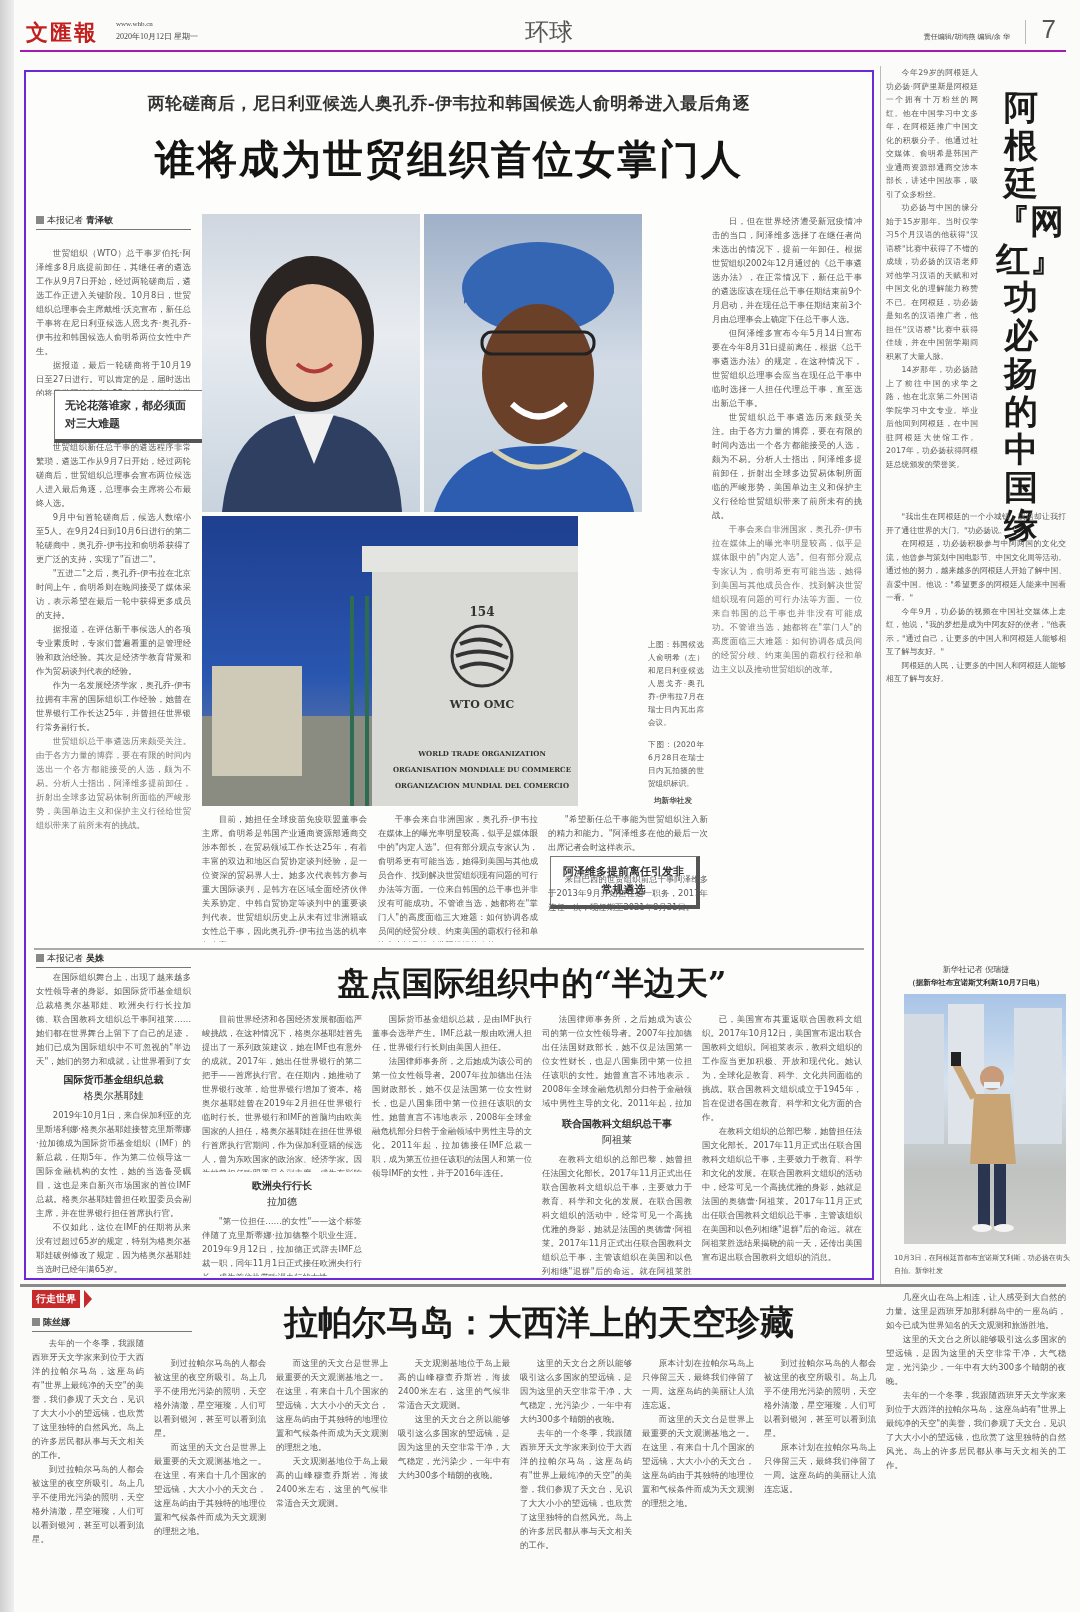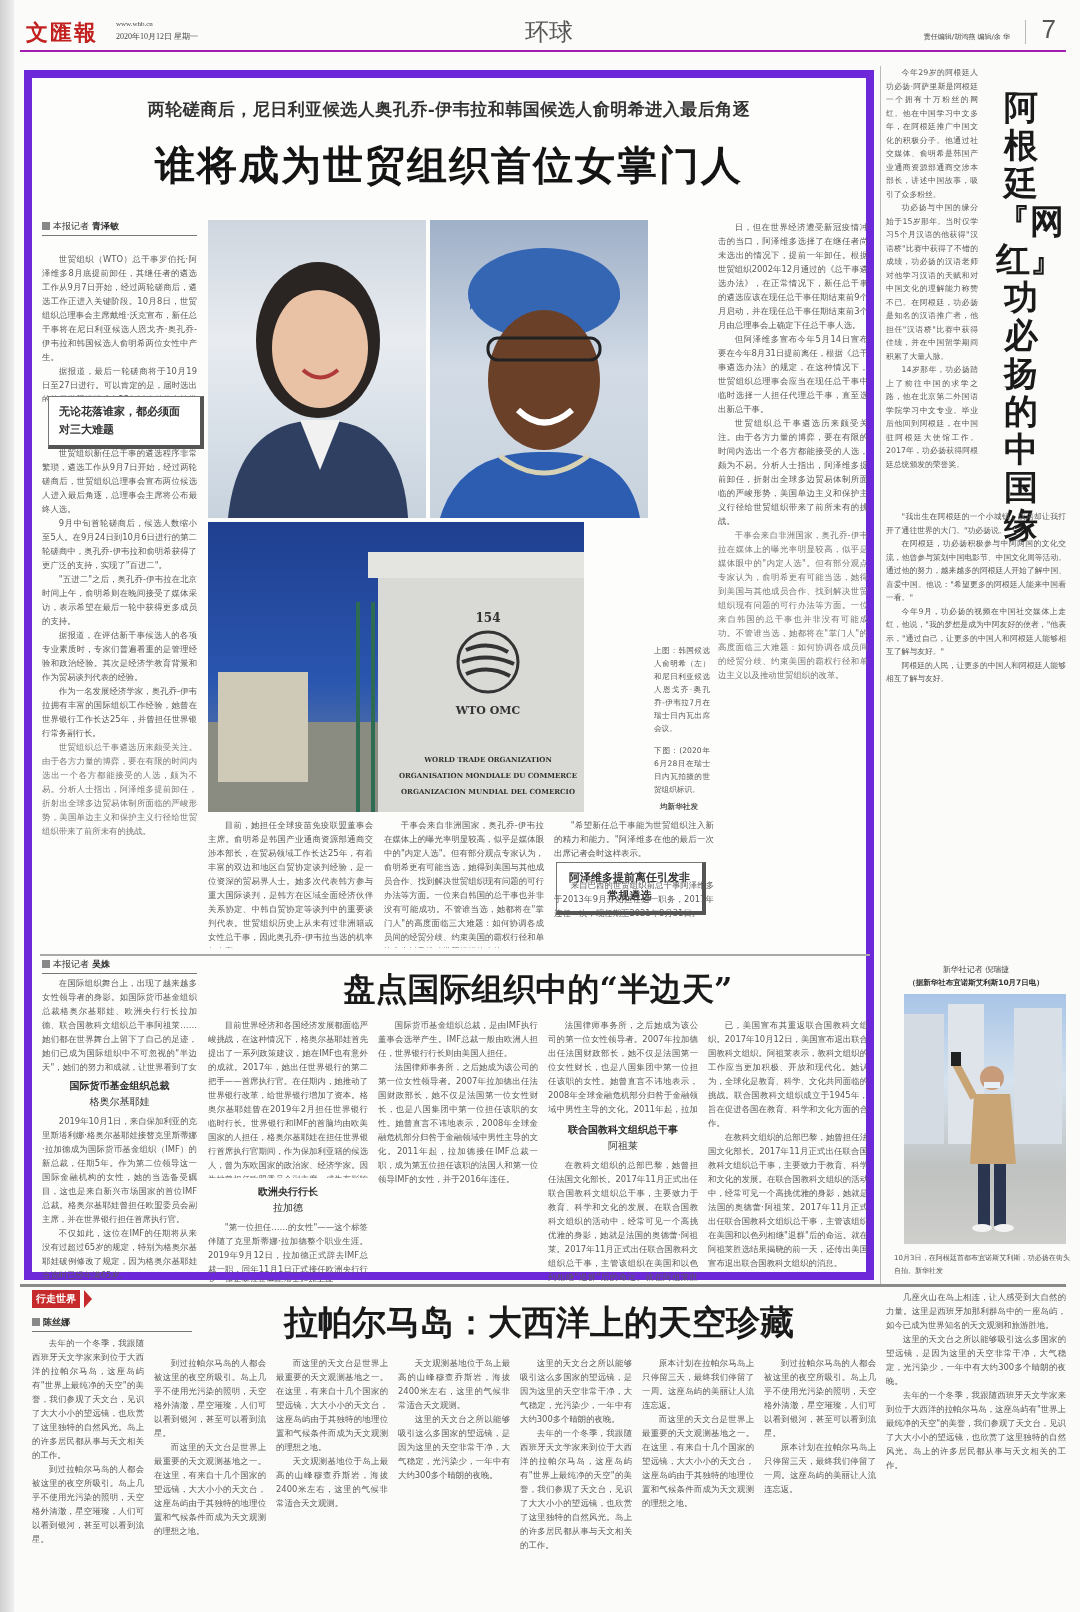--- a/index.html
+++ b/index.html
@@ -12,21 +12,21 @@
   .masthead { position: absolute; left: 6px; top: 14px; width: 1046px; height: 38px; border-bottom: 2px solid #a21caf; }
   .logo { position: absolute; left: 6px; top: 4px; font-family: "DejaVu Serif", serif; font-weight: bold; color: #c1201f; font-size: 22px; letter-spacing: 2px; }
   .site { position: absolute; left: 96px; top: 6px; font-size: 7px; color: #444; font-family: "Liberation Serif", serif; }
   .date { position: absolute; left: 96px; top: 17px; font-size: 8px; color: #444; font-family: "Liberation Serif", serif; }
   .section { position: absolute; left: 505px; top: 2px; font-size: 24px; color: #555; font-family: "DejaVu Serif", serif; }
   .editors { position: absolute; right: 56px; top: 18px; font-size: 7px; color: #444; }
   .pgsep { position: absolute; right: 40px; top: 6px; width: 1px; height: 24px; background: #bbb; }
   .pgnum { position: absolute; right: 10px; top: 0px; font-size: 26px; color: #555; font-family: "Liberation Sans", sans-serif; }
 
   
-  .box1 { position: absolute; left: 10px; top: 70px; width: 850px; height: 1210px; border: 8px solid #6d28d9; background: #fdfdfc; }
+  .box1 { position: absolute; left: 10px; top: 70px; width: 850px; height: 1210px; border: 2px solid #6d28d9; background: #fdfdfc; }
   .kicker { position: absolute; left: 0; top: 20px; width: 100%; text-align: center; font-family: "DejaVu Serif", serif; font-weight: bold; font-size: 17px; color: #333; letter-spacing: 0.5px; }
   .headline { position: absolute; left: 0; top: 60px; width: 100%; text-align: center; font-weight: bold; font-size: 40px; color: #141414; letter-spacing: 2px; }
 
   .byline { position: absolute; font-size: 9px; color: #333; border-bottom: 1px solid #777; padding-bottom: 2px; }
   .byline .sq { display: inline-block; width: 8px; height: 8px; background: #888; margin-right: 3px; vertical-align: -1px; }
   .byline b { font-weight: bold; }
 
   .col { position: absolute; font-size: 8.4px; line-height: 14px; color: #5a5a5a; text-align: justify; overflow: hidden; }
   .col p { text-indent: 2em; }
   .filler { color: #777; }
@@ -75,21 +75,21 @@
 
     <div class="byline" style="left:10px; top:142px; width:155px;">
       <span class="sq"></span><span>本报记者</span>
       <b>青泽敏</b>
     </div>
 
     <div class="col" style="left:10px; top:162px; width:155px; height:150px;margin-top:12px;">
       <p>世贸组织（WTO）总干事罗伯托·阿泽维多8月底提前卸任，其继任者的遴选工作从9月7日开始，经过两轮磋商后，遴选工作正进入关键阶段。10月8日，世贸组织总理事会主席戴维·沃克宣布，新任总干事将在尼日利亚候选人恩戈齐·奥孔乔-伊韦拉和韩国候选人俞明希两位女性中产生。</p>
       <p>据报道，最后一轮磋商将于10月19日至27日进行。可以肯定的是，届时选出的将是世贸组织成立25年以来首位女性掌门人。</p>
     </div>
-    <div class="pull" style="left:16px; top:318px; width:156px;">无论花落谁家，都必须面对三大难题</div>
+    <div class="pull" style="left:28px; top:318px; width:156px;">无论花落谁家，都必须面对三大难题</div>
     <div class="col" style="left:10px; top:368px; width:155px; height:500px;">
       <p>世贸组织新任总干事的遴选程序非常繁琐，遴选工作从9月7日开始，经过两轮磋商后，世贸组织总理事会宣布两位候选人进入最后角逐，总理事会主席将公布最终人选。</p>
       <p>9月中旬首轮磋商后，候选人数缩小至5人。在9月24日到10月6日进行的第二轮磋商中，奥孔乔-伊韦拉和俞明希获得了更广泛的支持，实现了"百进二"。</p>
       <p>"五进二"之后，奥孔乔-伊韦拉在北京时间上午，俞明希则在晚间接受了媒体采访，表示希望在最后一轮中获得更多成员的支持。</p>
       <p>据报道，在评估新干事候选人的各项专业素质时，专家们普遍看重的是管理经验和政治经验。其次是经济学教育背景和作为贸易谈判代表的经验。</p>
       <p>作为一名发展经济学家，奥孔乔-伊韦拉拥有丰富的国际组织工作经验，她曾在世界银行工作长达25年，并曾担任世界银行常务副行长。</p>
       <p class="filler">世贸组织总干事遴选历来颇受关注。由于各方力量的博弈，要在有限的时间内选出一个各方都能接受的人选，颇为不易。分析人士指出，阿泽维多提前卸任，折射出全球多边贸易体制所面临的严峻形势，美国单边主义和保护主义行径给世贸组织带来了前所未有的挑战。</p>
     </div>
 
     <div class="photo photo-yoo">

